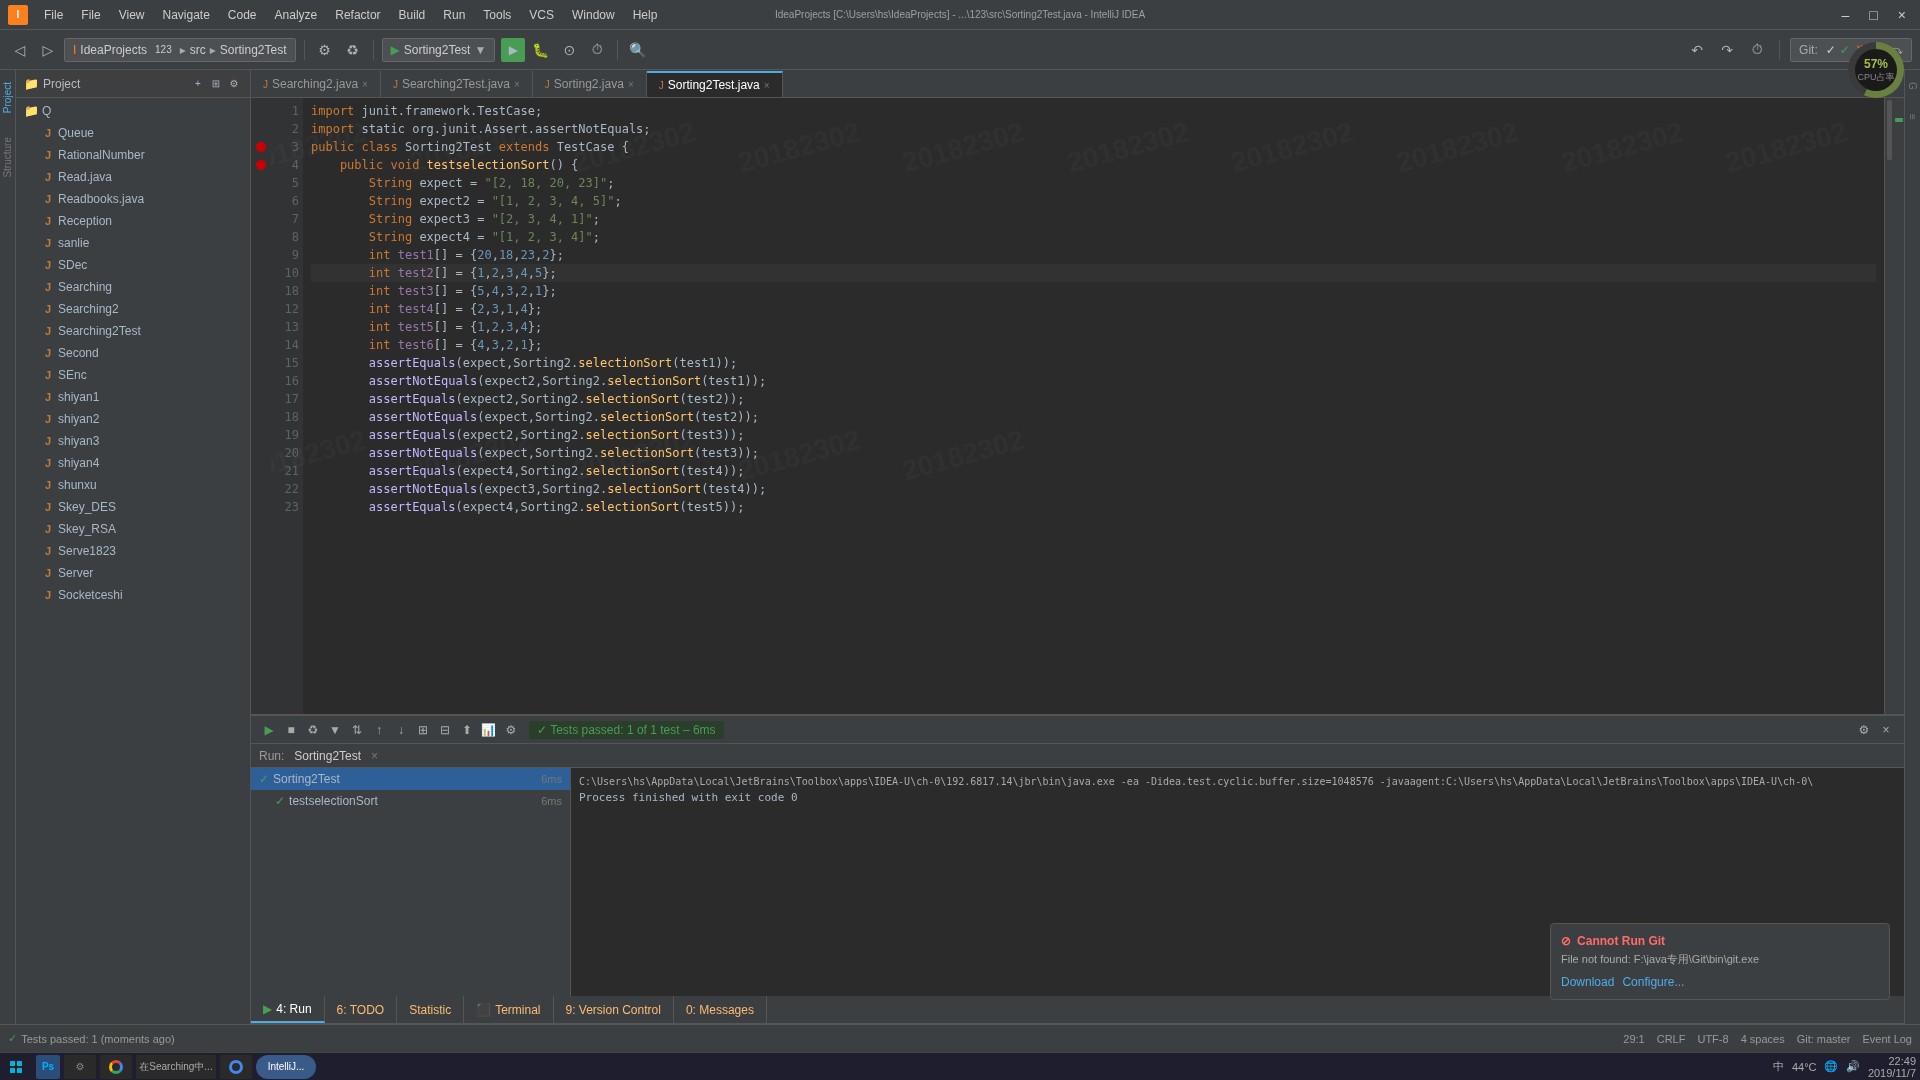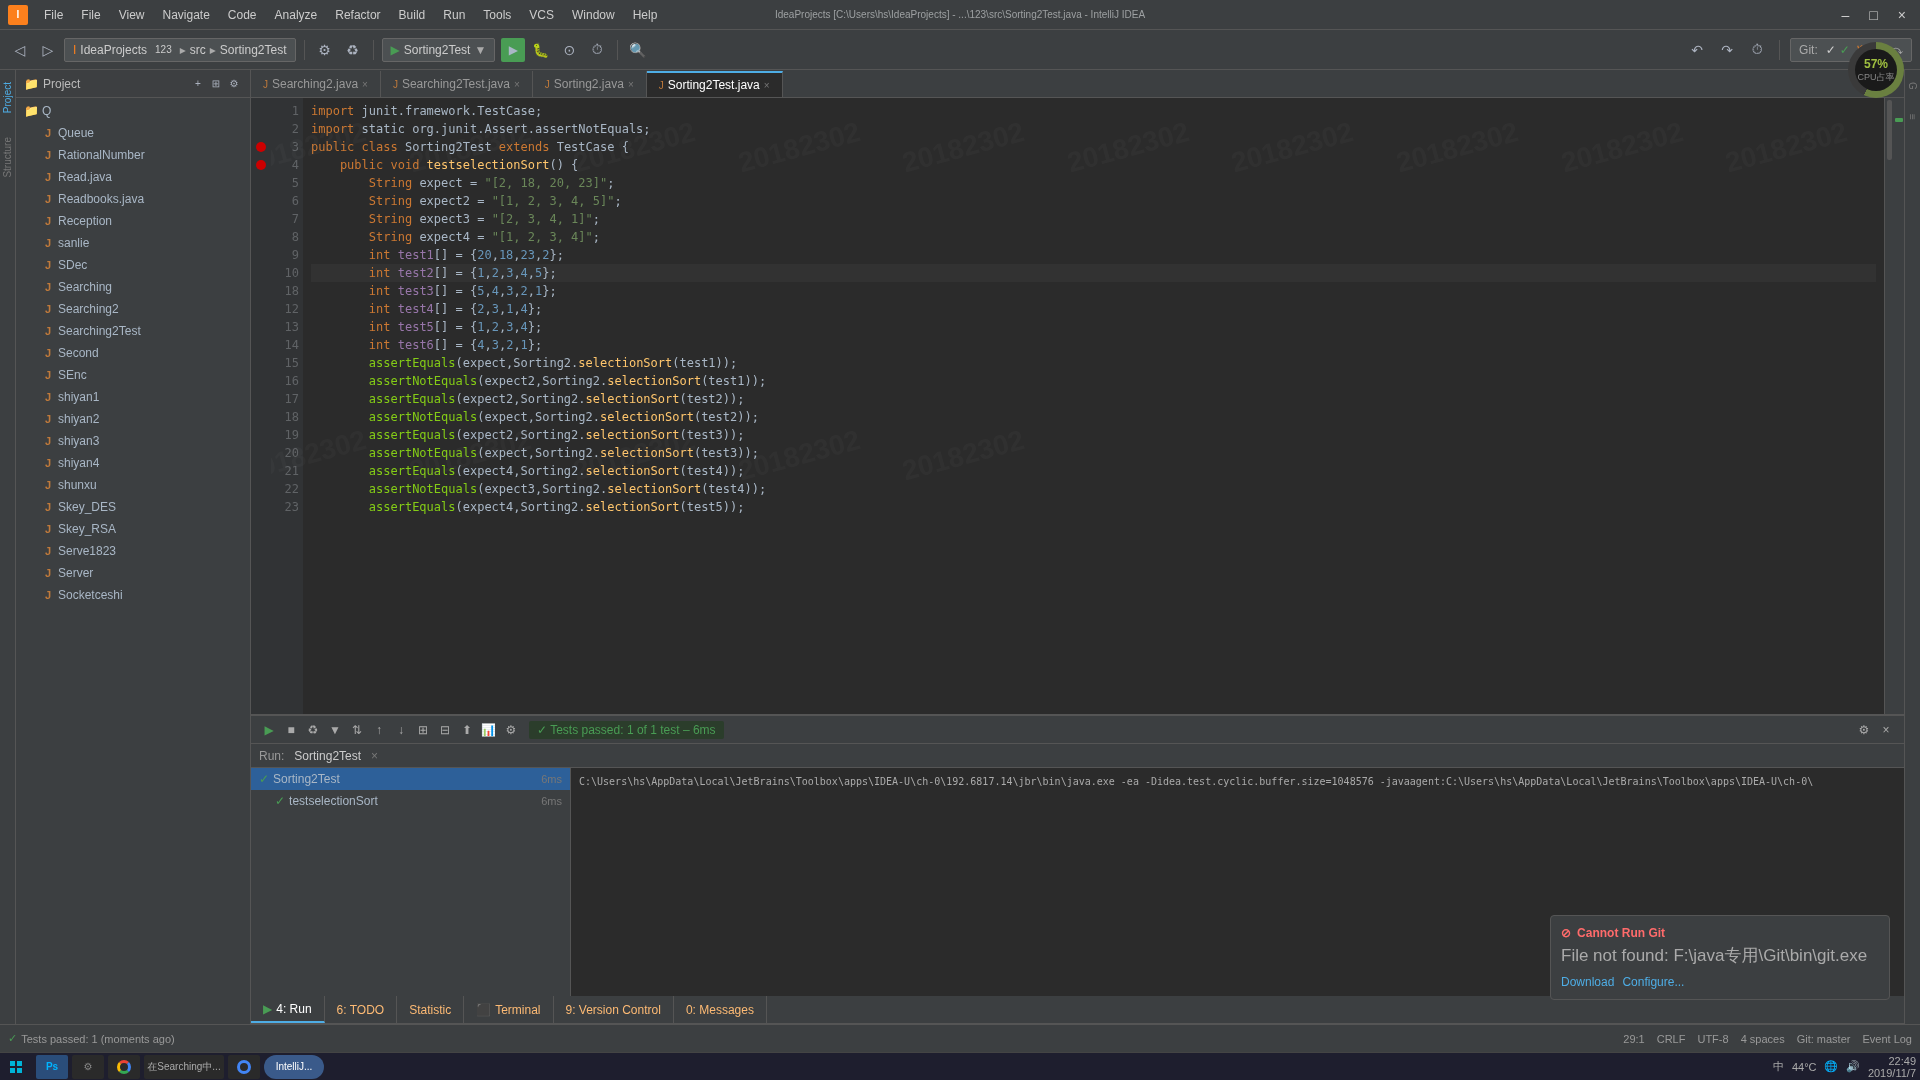--- a/index.html
+++ b/index.html
@@ -54,21 +54,21 @@
     .tab-close { font-size: 10px; color: #777; cursor: pointer; }
     #code-content { flex: 1; padding: 4px 8px; font-family: 'Consolas', monospace; font-size: 12px; line-height: 18px; overflow: auto; white-space: pre; }
     .line { min-height: 18px; }
     .line.current { background: #323232; }
     .kw { color: #cc7832; }
     .str { color: #6a8759; }
     .num { color: #6897bb; }
     .fn { color: #ffc66d; }
     .cls { color: #a9b7c6; }
     .var-test { color: #9876aa; }
-    .assert { color: #84cc16; }
+    .assert { color: #c4b5fd; }
 
     
     #watermark { position: absolute; top: 0; left: 0; right: 0; bottom: 0; pointer-events: none; z-index: 0; display: flex; flex-wrap: wrap; overflow: hidden; opacity: 0.06; }
     .wm-text { color: #888; font-size: 28px; font-weight: bold; white-space: nowrap; padding: 30px 20px; transform: rotate(-15deg); }
 
     
     #bottom { height: 310px; border-top: 2px solid #555; display: flex; flex-direction: column; }
     #run-header { height: 28px; background: #3c3f41; display: flex; align-items: center; padding: 0 8px; border-bottom: 1px solid #555; gap: 8px; }
     #run-content { flex: 1; display: flex; }
     #run-left { width: 320px; background: #3c3f41; border-right: 1px solid #555; overflow-y: auto; }
@@ -86,21 +86,21 @@
     .status-right { margin-left: auto; display: flex; align-items: center; gap: 12px; }
 
     
     #bottom-tabs { height: 28px; background: #3c3f41; display: flex; align-items: center; border-bottom: 1px solid #555; }
     .btab { padding: 0 12px; height: 100%; display: flex; align-items: center; gap: 4px; cursor: pointer; font-size: 12px; color: #fdba74; border-right: 1px solid #555; }
     .btab.active { color: #fff; border-bottom: 2px solid #4eade5; }
 
     
     #notification { position: absolute; bottom: 80px; right: 30px; width: 340px; background: #3c3f41; border: 1px solid #555; border-radius: 4px; padding: 10px; z-index: 100; }
     .notif-title { color: #ff6b6b; font-size: 12px; font-weight: bold; display: flex; align-items: center; gap: 6px; margin-bottom: 4px; }
-    .notif-body { color: #aaa; font-size: 17px; margin-bottom: 8px; }
+    .notif-body { color: #aaa; font-size: 11px; margin-bottom: 8px; }
     .notif-actions { display: flex; gap: 8px; }
     .notif-btn { color: #4eade5; cursor: pointer; font-size: 12px; }
 
     
     #cpu-meter {
       position: absolute;
       right: 16px;
       top: 42px;
       width: 56px;
       height: 56px;
@@ -449,20 +449,21 @@
               <span style="color: rgb(119, 119, 119); font-size: 11px;">6ms</span>
             </div>
             <div class="run-item" style="padding-left: 24px;">
               <span class="green-check">✓ </span>
               <span style="flex: 1 1 0%;">testselectionSort</span>
               <span style="color: rgb(119, 119, 119); font-size: 11px;">6ms</span>
             </div>
           </div>
         <div id="run-right">
           <div style="color:#aaa; margin-bottom:4px; font-size:10px;">C:\Users\hs\AppData\Local\JetBrains\Toolbox\apps\IDEA-U\ch-0\192.6817.14\jbr\bin\java.exe -ea -Didea.test.cyclic.buffer.size=1048576 -javaagent:C:\Users\hs\AppData\Local\JetBrains\Toolbox\apps\IDEA-U\ch-0\</div>
+          <div style="color:#a9b7c6;">Process finished with exit code 0</div>
         </div>
       </div>
 
       <div id="bottom-tabs">
         <div class="btab active">
           <span style="color:#499c54;">▶</span>
           <span>4: Run</span>
         </div>
         <div class="btab">
           <span>6: TODO</span>
@@ -510,21 +511,21 @@
 <div style="position:fixed; bottom:0; left:0; right:0; height:28px; background:#1e1e2e; display:flex; align-items:center; padding:0 4px; border-top:1px solid #444;">
   <div style="width:24px; height:24px; display:flex; align-items:center; justify-content:center; cursor:pointer;">
     <div style="display:grid; grid-template-columns:1fr 1fr; gap:2px; width:12px; height:12px;">
       <div style="background:#00b4d8;"></div>
         <div style="background:#00b4d8;"></div>
       <div style="background:#00b4d8;"></div>
         <div style="background:#00b4d8;"></div>
     </div>
   </div>
   <div style="margin-left:8px; display:flex; gap:4px;">
-    <div style="width:32px; height:24px; background:#2a4d7a; border-radius:2px; display:flex; align-items:center; justify-content:center; cursor:pointer;" title="Photoshop">
+    <div style="width:24px; height:24px; background:#2a4d7a; border-radius:2px; display:flex; align-items:center; justify-content:center; cursor:pointer;" title="Photoshop">
       <span style="color:#00b4ff; font-size:10px; font-weight:bold;">Ps</span>
     </div>
     <div style="width:32px; height:24px; background:#2a2a2a; border-radius:2px; display:flex; align-items:center; justify-content:center; cursor:pointer;">
       <span style="color:#888; font-size:10px;">⚙</span>
     </div>
     <div style="width:32px; height:24px; background:#2a2a2a; border-radius:2px; display:flex; align-items:center; justify-content:center; cursor:pointer;">
       <div style="width:14px; height:14px; border-radius:50%; border:3px solid; border-color:#ea4335 #4285f4 #34a853 #fbbc05;"></div>
     </div>
     <div style="width:80px; height:24px; background:#2a2a2a; border-radius:2px; display:flex; align-items:center; justify-content:center; cursor:pointer; font-size:10px; color:#aaa;">在Searching中...</div>
     <div style="width:32px; height:24px; background:#2a2a2a; border-radius:2px; display:flex; align-items:center; justify-content:center; cursor:pointer;">

